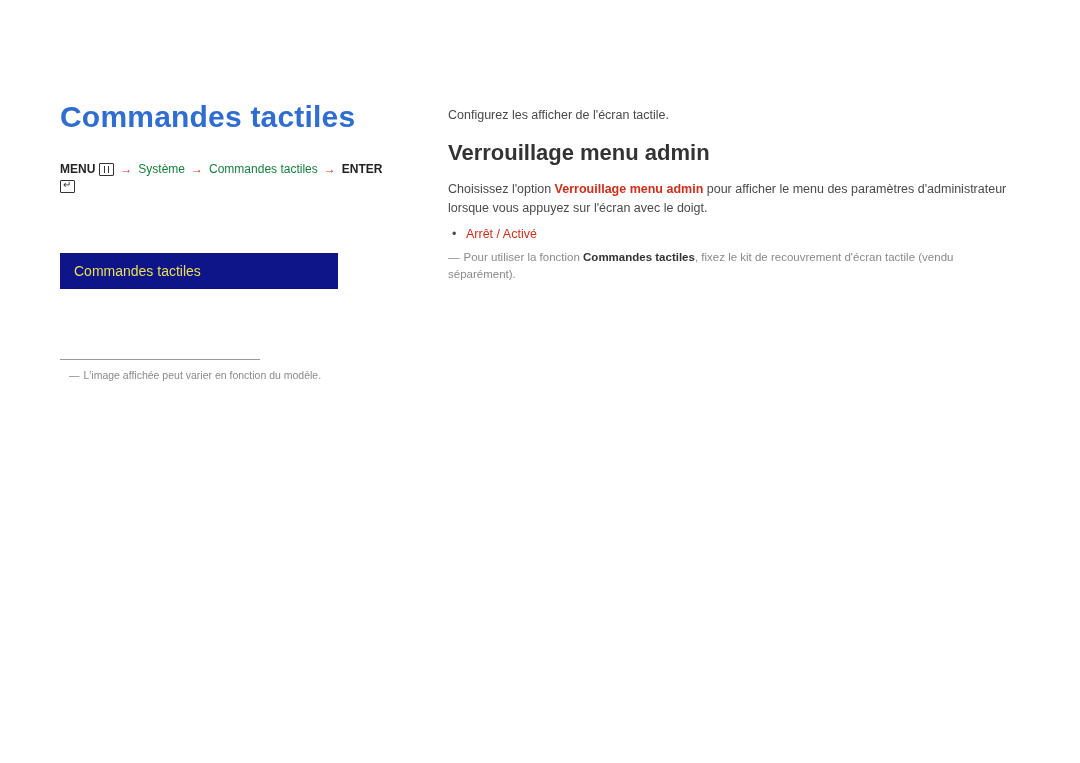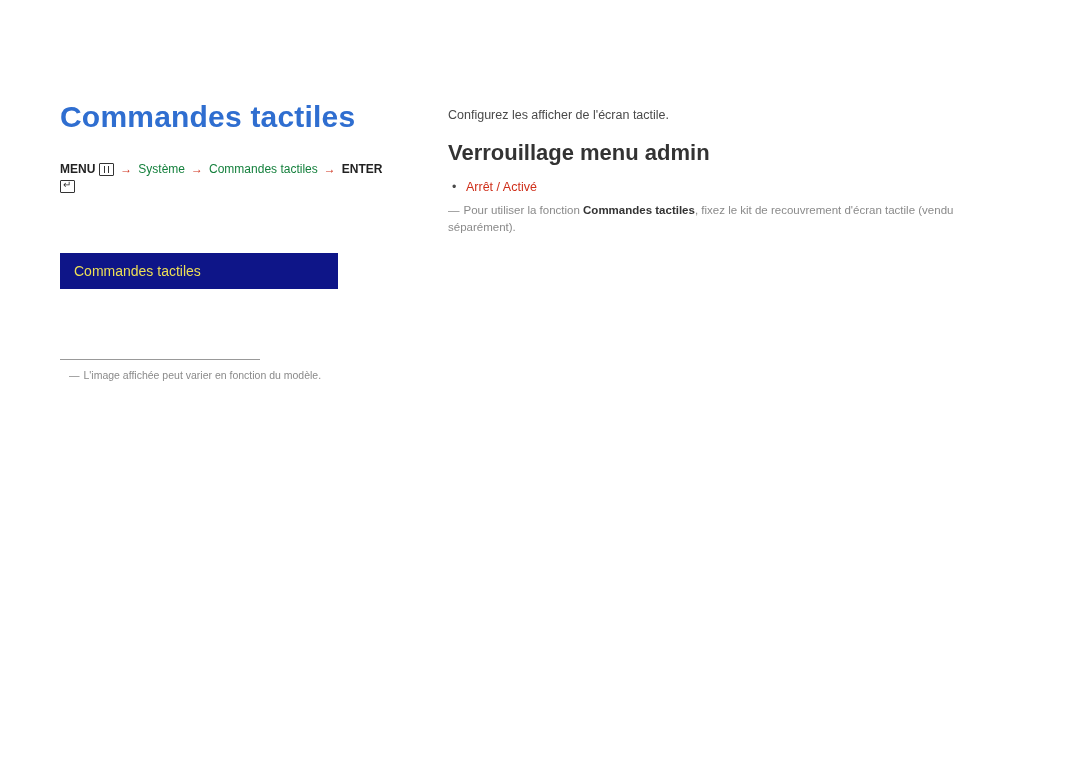--- a/index.html
+++ b/index.html
@@ -193,20 +193,23 @@
       <p class="footnote">
         <span class="dash">―</span><span>L'image affichée peut varier en fonction du modèle.</span>
       </p>
     </div>
 
     <div class="right-col">
       <p class="intro-text">Configurez les afficher de l'écran tactile.</p>
 
       <h2 class="section-heading">Verrouillage menu admin</h2>
 
+      <p class="body-text">
+        <span>Choisissez l'option </span><span class="inline-accent-bold">Verrouillage menu admin</span><span> pour afficher le menu des paramètres d'administrateur lorsque vous appuyez sur l'écran avec le doigt.</span>
+      </p>
 
       <ul class="bullet">
         <li>Arrêt / Activé</li>
       </ul>
 
       <p class="note-line">
         <span class="long-dash">―</span><span>Pour utiliser la fonction </span><span class="inline-bold">Commandes tactiles</span><span>, fixez le kit de recouvrement d'écran tactile (vendu séparément).</span>
       </p>
     </div>
 

